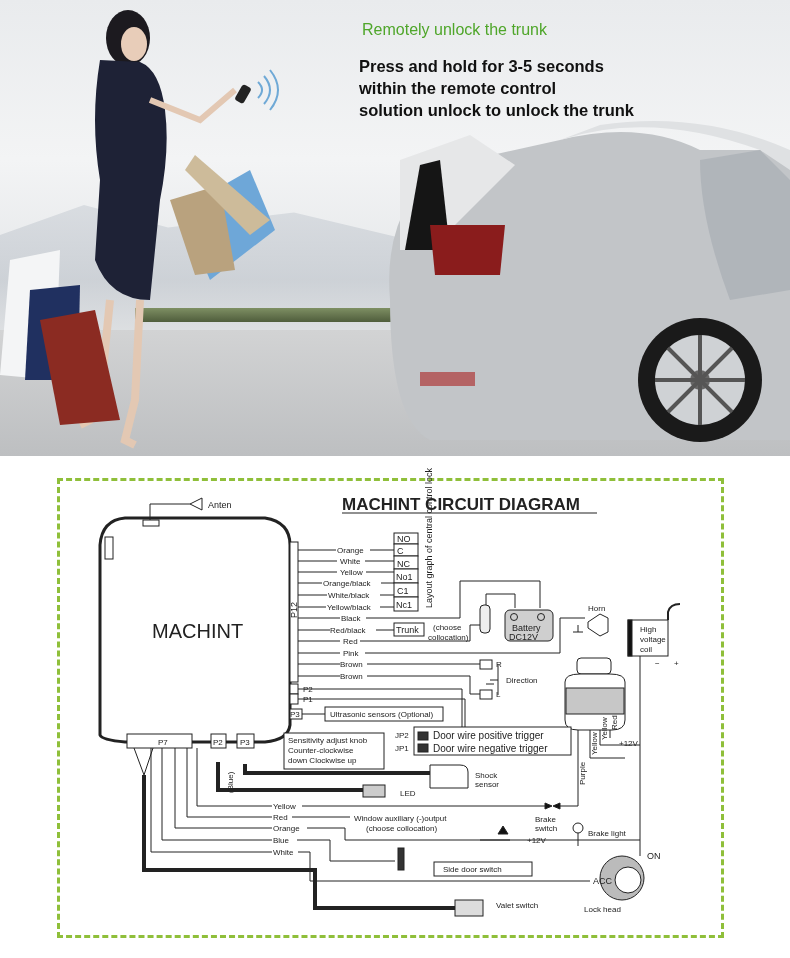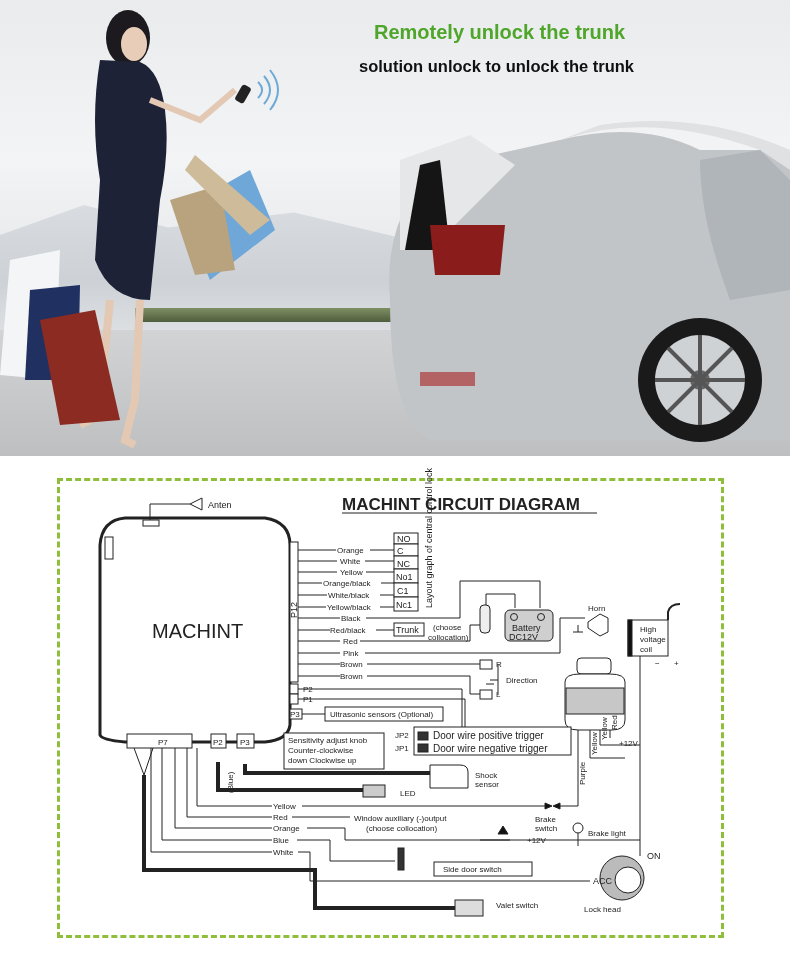--- a/index.html
+++ b/index.html
@@ -4,21 +4,21 @@
 <style>
   html,body{margin:0;padding:0;background:#fff;}
   body{width:790px;height:958px;position:relative;overflow:hidden;font-family:"Liberation Sans",sans-serif;}
   #hero{position:absolute;left:0;top:0;width:790px;height:456px;overflow:hidden;
     background:linear-gradient(180deg,#e9ebed 0%,#f3f4f5 35%,#e6e8ea 60%,#d8dadc 72%,#c9cbcd 100%);}
   .mist{position:absolute;left:0;top:190px;width:420px;height:150px;
     background:linear-gradient(180deg,#d6dadf 0%,#c7ccd2 60%,#e2e4e6 100%);opacity:.8;
     clip-path:polygon(0 30%,20% 10%,40% 25%,70% 15%,100% 35%,100% 100%,0 100%);}
   .hedge{position:absolute;left:135px;top:308px;width:260px;height:14px;background:linear-gradient(#7e8f63,#4f5d3c);}
   .road{position:absolute;left:0;top:330px;width:790px;height:126px;background:linear-gradient(#d2d3d4,#bdbfc1);}
-  #hero-title{position:absolute;left:374px;top:21px;font-size:20px;font-weight:bold;color:#4fa62a;}
+  #hero-title{position:absolute;left:362px;top:21px;font-size:16px;font-weight:normal;color:#4fa62a;}
   #hero-body{position:absolute;left:359px;top:55px;width:330px;font-size:16.5px;font-weight:bold;color:#111;line-height:22px;}
   #hero-body div{white-space:nowrap;}
   #frame{position:absolute;left:57px;top:478px;width:667px;height:460px;border:3px dashed #8fbf3a;box-sizing:border-box;}
   svg{position:absolute;left:0;top:0;}
   svg text{font-family:"Liberation Sans",sans-serif;fill:#222;}
   .t9{font-size:9px;}
   .t8{font-size:8px;}
   .t10{font-size:10px;}
 </style>
 </head>
@@ -57,20 +57,22 @@
       <path d="M430 225 L505 225 L500 275 L435 275 Z" fill="#8a1c1c"></path>
       <circle cx="700" cy="380" r="62" fill="#1a1a1a"></circle>
       <circle cx="700" cy="380" r="45" fill="#cfd2d5"></circle>
       <circle cx="700" cy="380" r="10" fill="#666"></circle>
       <path d="M700 335 L700 425 M655 380 L745 380 M668 348 L732 412 M732 348 L668 412" stroke="#555" stroke-width="4"></path>
       <rect x="420" y="372" width="55" height="14" fill="#a22" opacity=".6"></rect>
     </g>
   </svg>
   <div id="hero-title">Remotely unlock the trunk</div>
   <div id="hero-body">
+    <div>Press and hold for 3-5 seconds</div>
+    <div>within the remote control</div>
     <div>solution unlock to unlock the trunk</div>
   </div>
 </div>
 
 <div id="frame"></div>
 
 <svg width="790" height="958" style="position:absolute;left:0;top:0;">
   <g stroke="#222" fill="none" stroke-width="1">
 
     <line x1="342" y1="513" x2="597" y2="513" stroke-width="1.2"></line>

